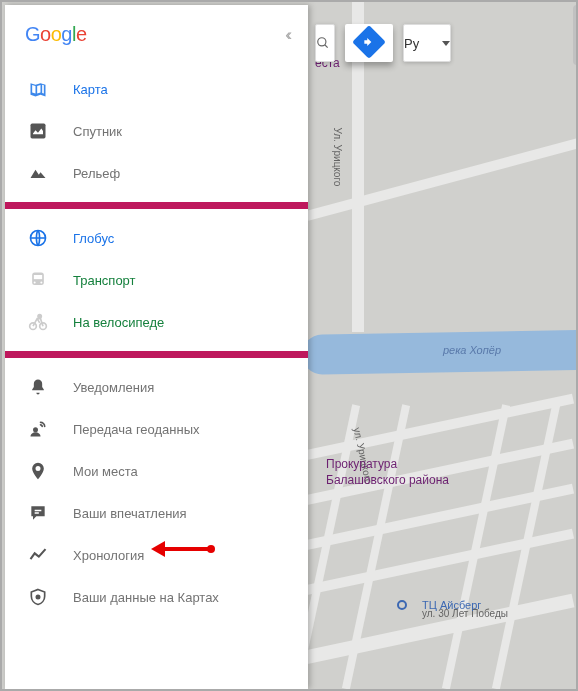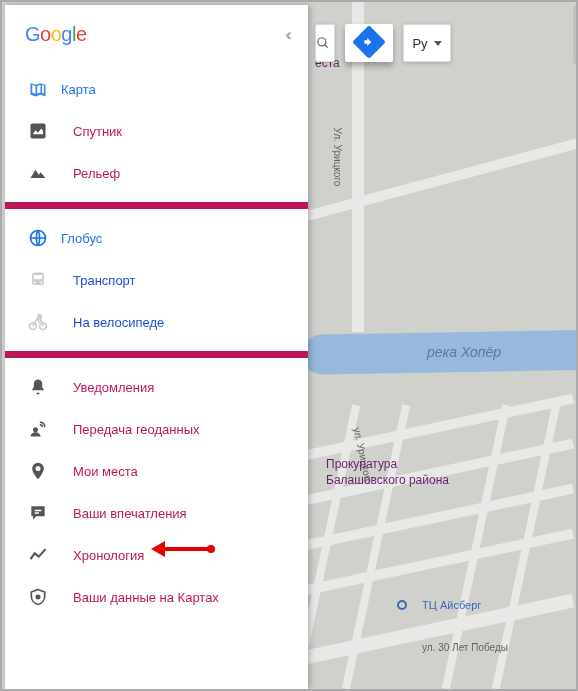--- a/index.html
+++ b/index.html
@@ -4,67 +4,67 @@
   <style>
     * { margin: 0; padding: 0; box-sizing: border-box; }
     body { font-family: Arial, sans-serif; font-size: 13px; width: 578px; height: 691px; overflow: hidden; border: 2px solid #aaa; position: relative; }
     
     .viewport { position: relative; width: 100%; height: 100%; background: #e8e8e4; }
     
     
     .map-bg { position: absolute; inset: 0; background: #e2e2de; overflow: hidden; }
     .map-overlay { position: absolute; inset: 0; background: rgba(80,80,80,0.12); }
     .river { position: absolute; top: 330px; left: 300px; right: -50px; height: 40px; background: #a0c8f0; border-radius: 20px; transform: rotate(-1deg); }
-    .river-label { position: absolute; top: 342px; right: 75px; color: #5979aa; font-size: 14px; font-style: italic; z-index: 1; }
+    .river-label { position: absolute; top: 342px; right: 75px; color: #5979aa; font-size: 11px; font-style: italic; z-index: 1; }
     .road { position: absolute; background: #fdfdfc; }
     .r1 { top: 0; left: 350px; width: 12px; height: 330px; }
     .r2 { top: 170px; left: 300px; width: 300px; height: 10px; transform: rotate(-15deg); }
     .r3 { top: 420px; left: 300px; right: 0; height: 10px; transform: rotate(-12deg); }
     .r4 { top: 465px; left: 300px; right: 0; height: 10px; transform: rotate(-12deg); }
     .r5 { top: 510px; left: 300px; right: 0; height: 10px; transform: rotate(-12deg); }
     .r6 { top: 555px; left: 300px; right: 0; height: 10px; transform: rotate(-12deg); }
     .r7 { top: 620px; left: 300px; right: 0; height: 14px; transform: rotate(-12deg); }
     .r8 { top: 400px; left: 320px; width: 8px; height: 290px; transform: rotate(12deg); }
     .r9 { top: 400px; left: 370px; width: 8px; height: 290px; transform: rotate(12deg); }
     .r10 { top: 400px; left: 470px; width: 8px; height: 290px; transform: rotate(12deg); }
     .r11 { top: 400px; left: 520px; width: 8px; height: 290px; transform: rotate(12deg); }
     
     .street-name { position: absolute; color: #666; font-size: 10px; }
     .sn1 { top: 120px; left: 335px; transform: rotate(90deg); transform-origin: left; }
     .sn2 { top: 420px; left: 355px; transform: rotate(78deg); transform-origin: left; }
-    .sn3 { top: 640px; left: 420px; }
+    .sn3 { top: 606px; left: 420px; }
     
     .poi { position: absolute; color: #701a75; font-size: 12px; }
     .poi1 { top: 54px; left: 313px; }
     .poi2 { top: 455px; left: 324px; line-height: 1.3; }
     .poi3 { top: 597px; left: 395px; display: flex; align-items: center; gap: 15px; font-size: 11px; color:#3a6cc0; }
     .poi-dot { width: 10px; height: 10px; border: 2px solid #3a6cc0; border-radius: 50%; display: inline-block; }
     
     
     .top-controls { position: absolute; top: 22px; left: 313px; display: flex; gap: 10px; z-index: 2; }
-    .ctrl-box { background: #fff; border: 1px solid #ddd; border-radius: 2px; box-shadow: 0 1px 4px rgba(0,0,0,0.2); height: 38px; display: flex; align-items: center; justify-content: center; }
+    .ctrl-box { background: #fff; border: 1px solid #ddd; border-radius: 2px; box-shadow: 0 1px 4px rgba(0,0,0,0.2); height: 38px; display: flex; align-items: center; justify-content: space-between; }
     .search-frag { width: 20px; justify-content: flex-end; padding-right: 4px; }
     .lang-box { width: 48px; gap: 6px; font-size: 13px; color: #333; }
     .diamond { width: 24px; height: 24px; background: #1a73e8; transform: rotate(45deg); border-radius: 3px; display:flex; align-items:center; justify-content:center; }
     .diamond svg { transform: rotate(-45deg); }
     .dir-wrap {display:flex;flex-direction:column;align-items:center;gap:2px;box-shadow:0 4px 6px rgba(0,0,0,0.3);background:#fff;border-radius:2px;padding:6px 12px 4px;}
     
     
     .sidebar { position: absolute; top: 3px; left: 3px; bottom: 0; width: 303px; background: #fff; box-shadow: 2px 0 6px rgba(0,0,0,0.25); z-index: 5; overflow-y: auto; }
     .scrollbar { position: absolute; top: 3px; right: -5px; width: 8px; height: 60px; background: #c1c1c1; border-radius: 4px; z-index:6; }
     .sidebar-header { display: flex; align-items: center; justify-content: space-between; padding: 18px 20px 14px; }
     .logo { font-size: 20px; font-weight: 500; letter-spacing: -0.5px; }
     .lb { color: #4285F4; } .lr { color: #EA4335; } .ly { color: #FBBC05; } .lg { color: #34A853; }
     .collapse { color: #aaa; font-size: 16px; letter-spacing: -4px; cursor:pointer; }
     
     .menu-section { border-top: 7px solid #be185d; padding: 8px 0; }
     .menu-section:first-of-type { border-top: none; }
-    .menu-item { display: flex; align-items: center; gap: 24px; padding: 10px 22px; cursor: pointer; color: #be185d; position: relative; }
-    .menu-item.active { color: #1a73e8; gap: 12px; }
-    .menu-item.disabled { color: #1d4ed8; cursor: default; }
+    .menu-item { display: flex; align-items: center; gap: 24px; padding: 10px 22px; cursor: pointer; color: #737373; position: relative; }
+    .menu-item.active { color: #1a73e8; }
+    .menu-item.disabled { color: #15803d; cursor: default; }
     .menu-item.disabled .micon { color: #ccc; }
     .micon { width: 22px; height: 22px; display: flex; align-items: center; justify-content: center; color: #555; flex-shrink: 0; }
     .menu-item.active .micon { color: #1a73e8; }
     .micon svg { width: 20px; height: 20px; }
     
     .arrow-annotation { position: absolute; top: 545px; left: 155px; z-index: 10; pointer-events: none; }
     .arrow-line { width: 55px; height: 4px; background: #e60000; position: relative; }
     .arrow-line::before { content: ''; position: absolute; left: -14px; top: -6px; border: 8px solid transparent; border-right: 14px solid #e60000; }
     .arrow-line::after { content: ''; position: absolute; right: -3px; top: -2px; width: 8px; height: 8px; background: #e60000; border-radius: 50%; }
     

